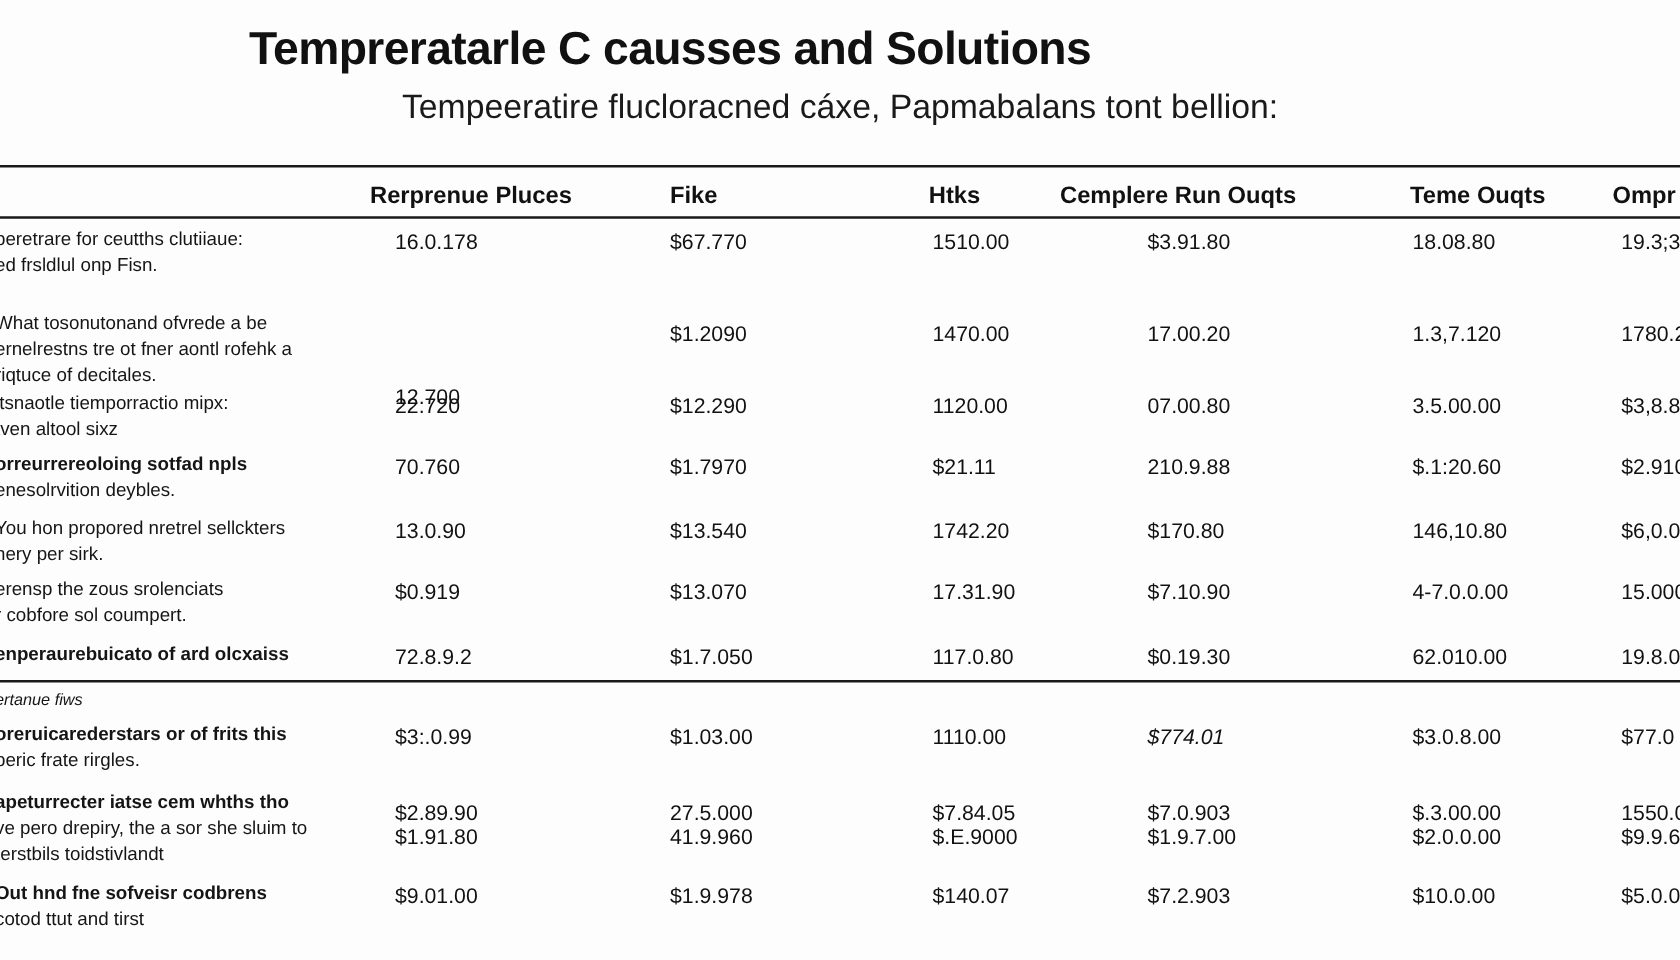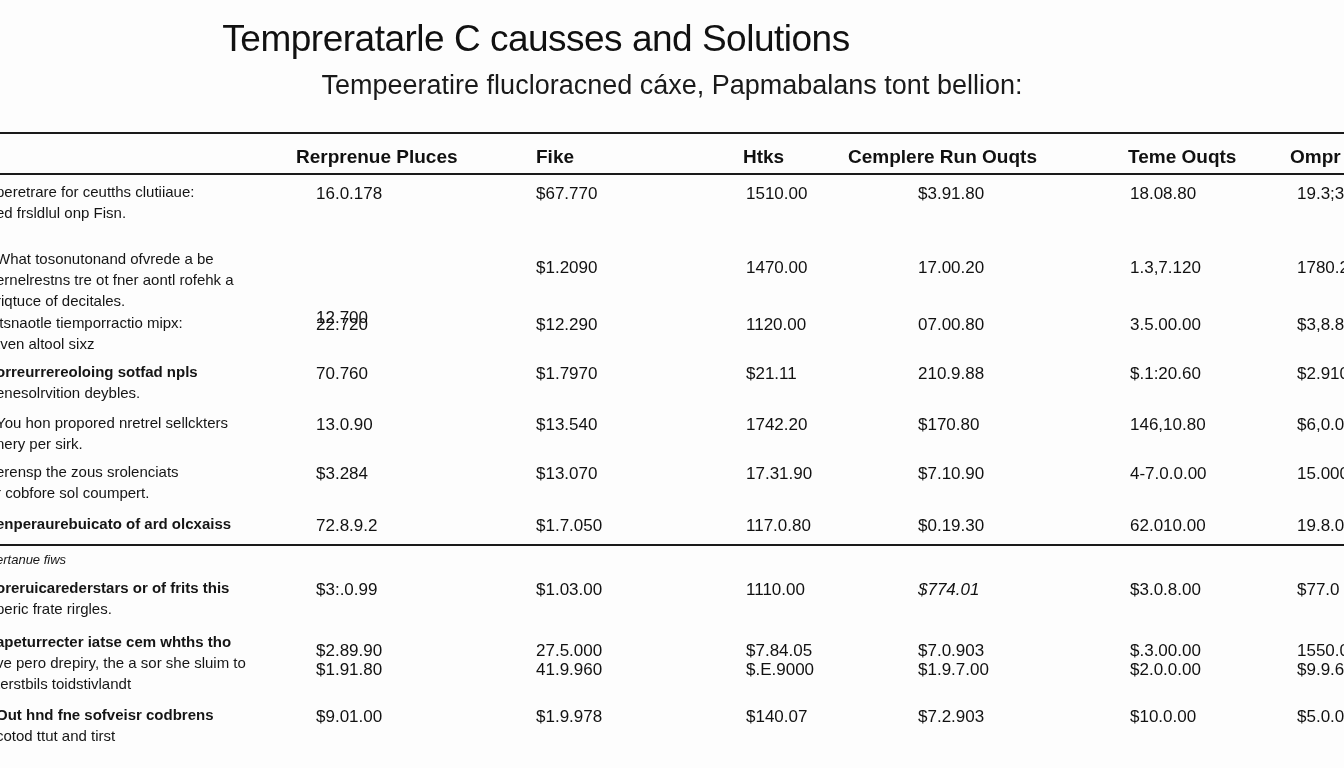--- a/index.html
+++ b/index.html
@@ -4,21 +4,21 @@
   <style>
     html, body { margin: 0; padding: 0; }
     body {
       width: 1344px; height: 768px; overflow: hidden;
       background: #fdfdfd; color: #111;
       font-family: "Liberation Sans", "DejaVu Sans", sans-serif;
       position: relative;
     }
     .title {
       position: absolute; left: 0; top: 18px; width: 1072px;
-      text-align: center; font-size: 37px; font-weight: normal; letter-spacing: -0.5px;
+      text-align: center; font-size: 37px; font-weight: bold; letter-spacing: -0.5px;
     }
     .subtitle {
       position: absolute; left: 0; top: 70px; width: 1344px;
       text-align: center; font-size: 27px; color: #1a1a1a;
     }
     .rule { position: absolute; left: 0; width: 1344px; height: 2px; background: #1a1a1a; }
     .rule.top { top: 132px; }
     .rule.head { top: 173px; height: 2px; }
     .rule.mid { top: 544px; }
     .hcell {
@@ -108,21 +108,21 @@
         <div class="cell" style="left: 746px; top: 415px;">1742.20</div>
         <div class="cell" style="left: 918px; top: 415px;">$170.80</div>
         <div class="cell" style="left: 1130px; top: 415px;">146,10.80</div>
         <div class="cell" style="left: 1297px; top: 415px;">$6,0.0</div>
       </div>
       <div>
         <div class="desc" style="top: 461px;">
           <div>erensp the zous srolenciats</div>
           <div>r cobfore sol coumpert.</div>
         </div>
-        <div class="cell" style="left: 316px; top: 464px;">$3.284</div>
+        <div class="cell" style="left: 316px; top: 464px;">$0.919</div>
         <div class="cell" style="left: 536px; top: 464px;">$13.070</div>
         <div class="cell" style="left: 746px; top: 464px;">17.31.90</div>
         <div class="cell" style="left: 918px; top: 464px;">$7.10.90</div>
         <div class="cell" style="left: 1130px; top: 464px;">4-7.0.0.00</div>
         <div class="cell" style="left: 1297px; top: 464px;">15.000</div>
       </div>
       <div>
         <div class="desc" style="top: 513px;">
           <div style="font-weight: bold;">enperaurebuicato of ard olcxaiss</div>
         </div>

